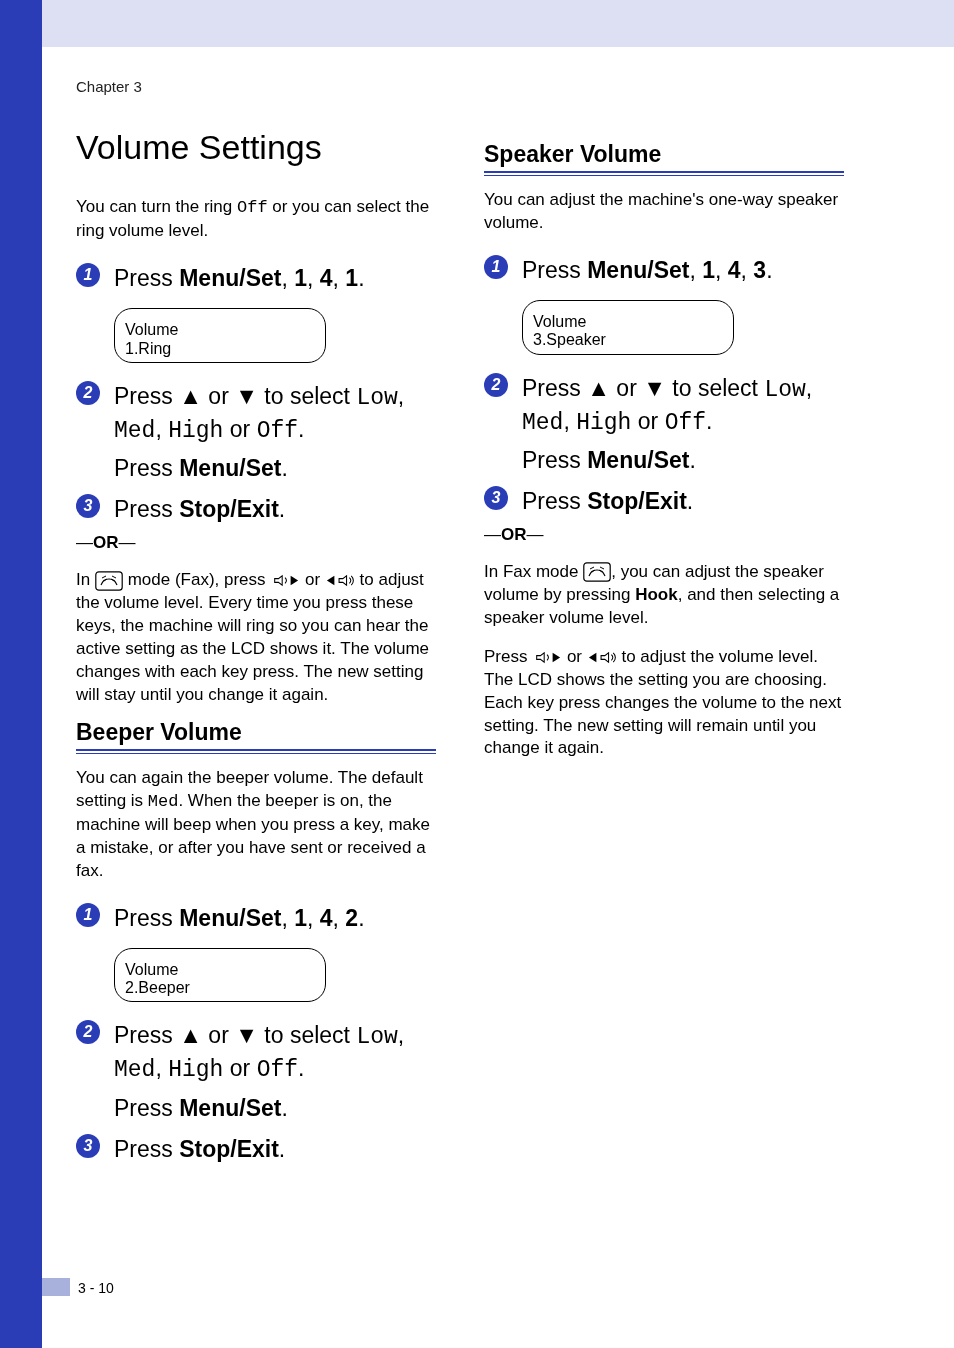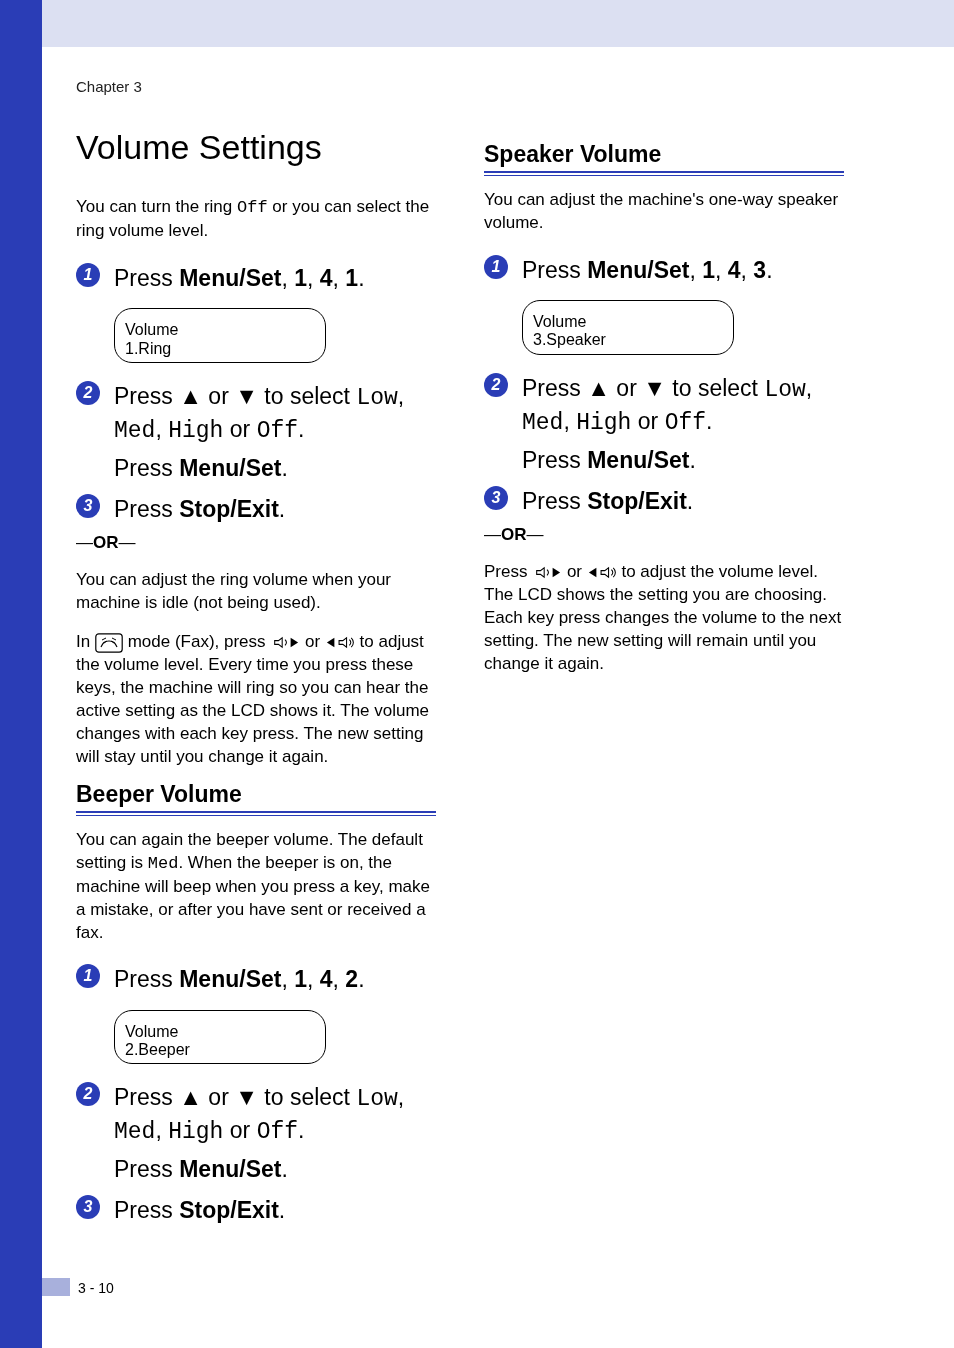--- a/index.html
+++ b/index.html
@@ -236,21 +236,20 @@
 
         <div class="step-row">
           <div class="step-num">3</div>
           <div class="step-body">
             <span>Press </span><span class="bold">Stop/Exit</span><span>.</span>
           </div>
         </div>
 
         <div class="or-line">—<span class="bold">OR</span>—</div>
 
-        <p class="body-text">You can adjust the ring volume when your machine is idle (not being used).</p>
 
         <p class="body-text">
           <span>In </span><svg class="key-icon">
               <use href="#fax-key"></use>
             </svg><span> mode (Fax), press </span><svg class="inline-icon" style="width:30px">
               <use href="#spk-left"></use>
             </svg><span> or </span><svg class="inline-icon" style="width:30px">
               <use href="#spk-right"></use>
             </svg><span> to adjust the volume level. Every time you press these keys, the machine will ring so you can hear the active setting as the LCD shows it. The volume changes with each key press. The new setting will stay until you change it again.</span>
         </p>
@@ -321,20 +320,25 @@
 
         <div class="step-row">
           <div class="step-num">3</div>
           <div class="step-body">
             <span>Press </span><span class="bold">Stop/Exit</span><span>.</span>
           </div>
         </div>
 
         <div class="or-line">—<span class="bold">OR</span>—</div>
 
+        <p class="body-text">
+          <span>In Fax mode </span><svg class="key-icon">
+              <use href="#fax-key"></use>
+            </svg><span>, you can adjust the speaker volume by pressing </span><span class="bold">Hook</span><span>, and then selecting a speaker volume level.</span>
+        </p>
 
         <p class="body-text">
           <span>Press </span><svg class="inline-icon" style="width:30px">
               <use href="#spk-left"></use>
             </svg><span> or </span><svg class="inline-icon" style="width:30px">
               <use href="#spk-right"></use>
             </svg><span> to adjust the volume level. The LCD shows the setting you are choosing. Each key press changes the volume to the next setting. The new setting will remain until you change it again.</span>
         </p>
 
       </div>

